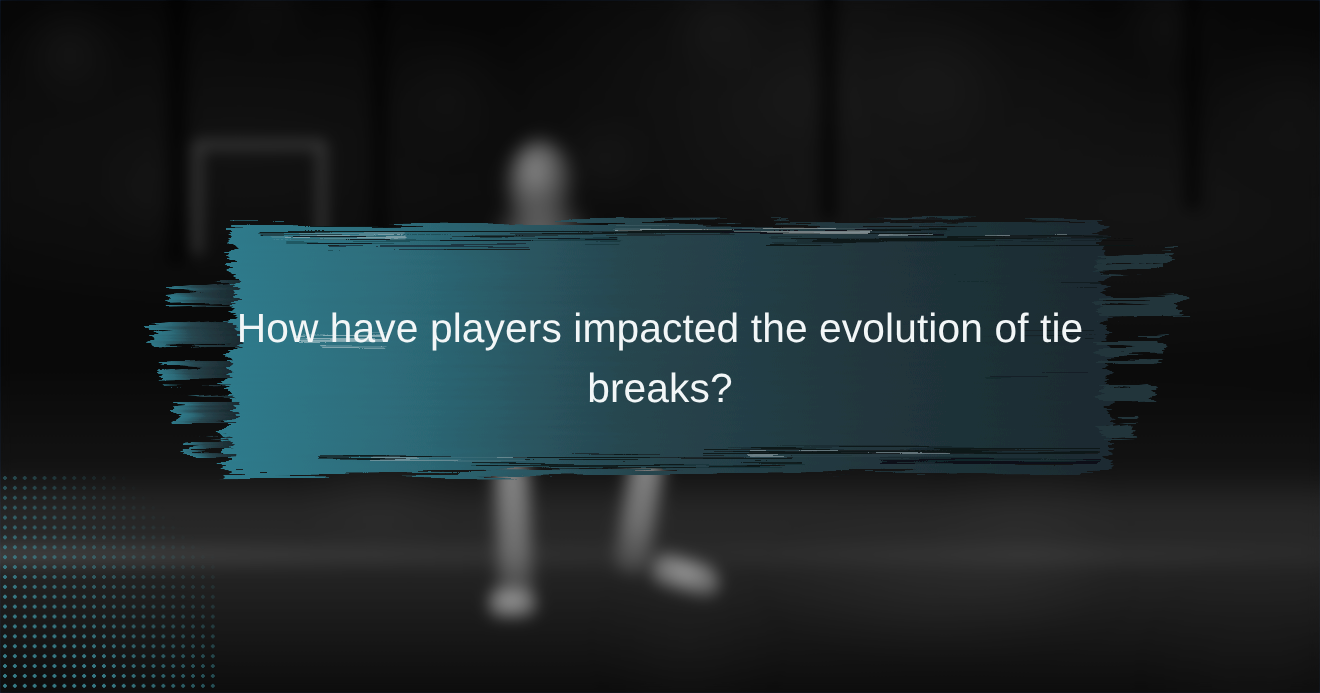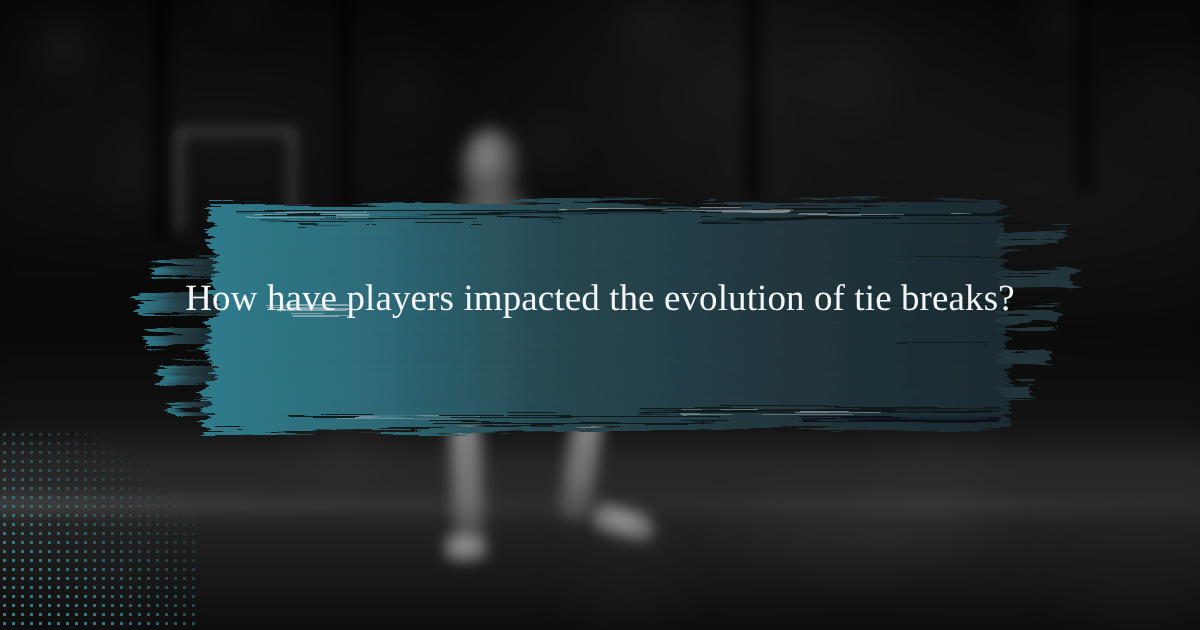--- a/index.html
+++ b/index.html
@@ -7,21 +7,21 @@
     padding: 0;
     background: #000;
   }
 
   #card {
     position: relative;
     width: 1200px;
     height: 630px;
     overflow: hidden;
     background: #3b82f6;
-    font-family: Liberation Serif, serif;
+    font-family: Liberation Sans, sans-serif;
   }
 
   
   .photo-layer {
     position: absolute;
     inset: 0;
     filter: grayscale(1) blur(0px);
   }
 
   

